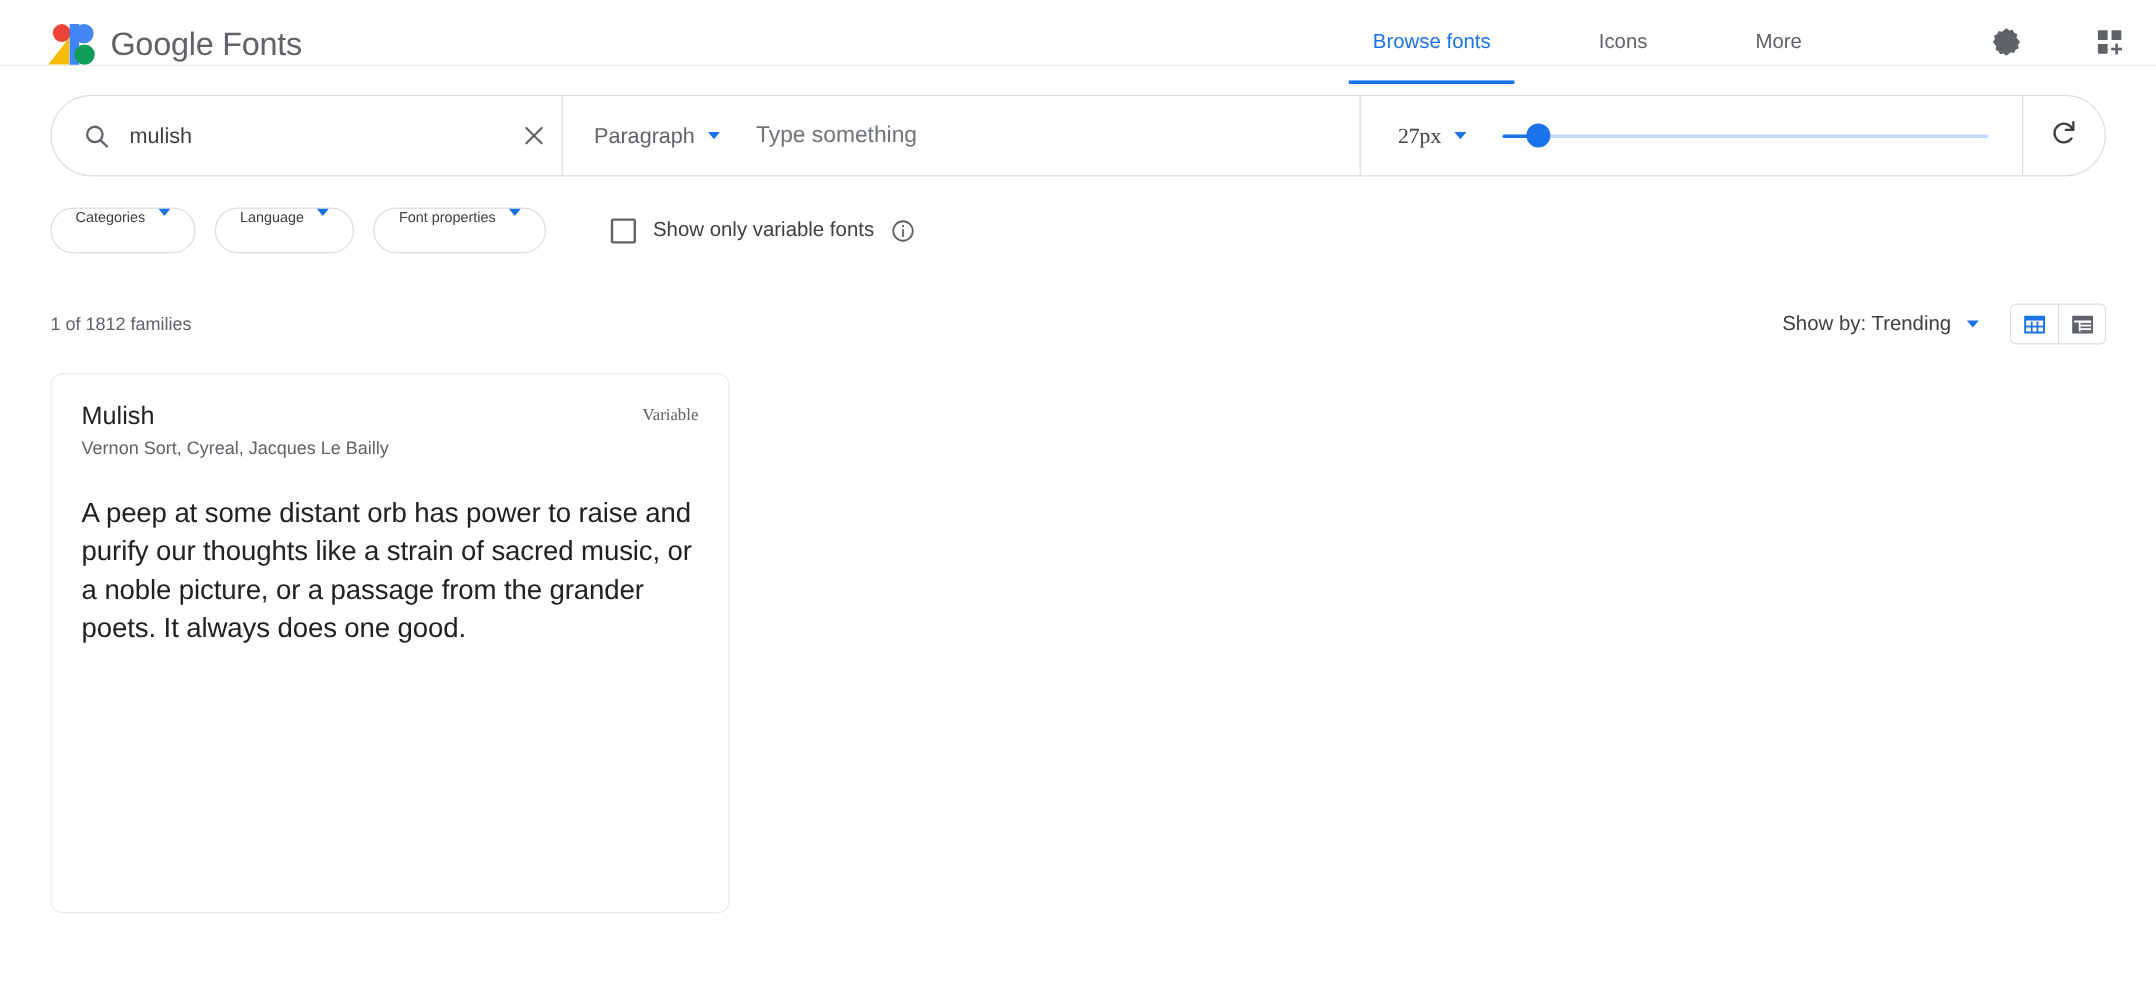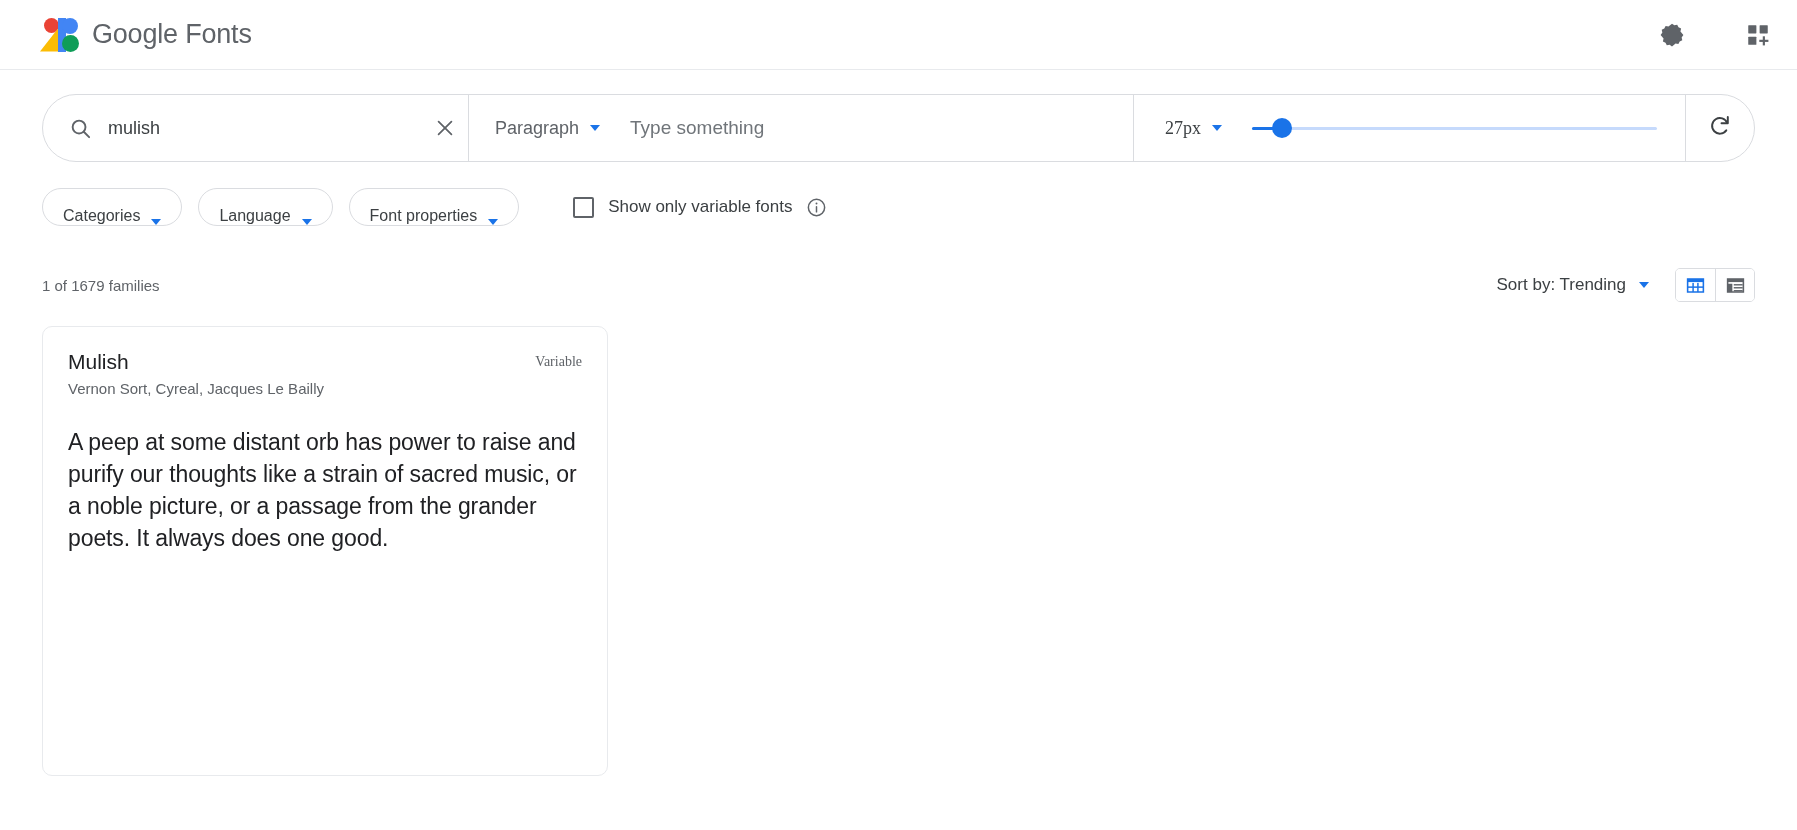--- a/index.html
+++ b/index.html
@@ -14,23 +14,23 @@
   body {
     font-family: "Liberation Sans", sans-serif;
     background: #ffffff;
     color: #3c4043;
     -webkit-font-smoothing: antialiased;
   }
 
   
   .header {
     position: relative;
-    height: 70px;
-    display: flex;
-    align-items: center;
+    height: 55px;
+    display: flex;
+    align-items: flex-end;
     border-bottom: 1px solid #e8eaed;
     background: #fff;
   }
 
   .brand {
     display: flex;
     align-items: center;
     margin-left: 40px;
     gap: 14px;
     cursor: pointer;
@@ -271,24 +271,24 @@
     margin: 26px 42px 0 42px;
     display: flex;
     align-items: center;
     gap: 16px;
   }
   .chip {
     height: 38px;
     border: 1px solid #dadce0;
     border-radius: 19px;
     display: inline-flex;
-    align-items: flex-end;
+    align-items: flex-start;
     gap: 11px;
     padding: 0 20px;
-    font-size: 16px;
+    font-size: 12px;
     color: #3c4043;
     background: #fff;
     cursor: pointer;
     white-space: nowrap;
   }
   .caret-blue {
     width: 0; height: 0;
     border-left: 5.5px solid transparent;
     border-right: 5.5px solid transparent;
     border-top: 6px solid #1a73e8;
@@ -417,20 +417,33 @@
     <div class="logo-mark">
       <div class="logo-red"></div>
       <div class="logo-yellow-tri"></div>
       <div class="logo-bluebar"></div>
       <div class="logo-bluecircle"></div>
       <div class="logo-greencircle"></div>
     </div>
     <div class="brand-text">Google Fonts</div>
   </div>
 
+  <div class="nav">
+    <div class="nav-item active">
+      <span>Browse fonts</span>
+    </div>
+    <div class="nav-gap-1"></div>
+    <div class="nav-item">
+      <span>Icons</span>
+    </div>
+    <div class="nav-gap-2"></div>
+    <div class="nav-item">
+      <span>More</span>
+    </div>
+  </div>
 
   <div class="header-actions">
     <div class="icon-btn">
       <svg width="26" height="26" viewBox="0 0 24 24" fill="currentColor" aria-hidden="true">
         <path d="M12 1.5l2.2 1.6 2.6-.6 1.2 2.4 2.4 1.2-.6 2.6L22.5 12l-1.6 2.2.6 2.6-2.4 1.2-1.2 2.4-2.6-.6L12 22.5l-2.2-1.6-2.6.6-1.2-2.4-2.4-1.2.6-2.6L1.5 12l1.6-2.2-.6-2.6L4.9 6l1.2-2.4 2.6.6L12 1.5zm0 4.3a6.2 6.2 0 000 12.4 6.2 6.2 0 010-12.4z"></path>
       </svg>
     </div>
     <div class="icon-btn">
       <svg width="26" height="26" viewBox="0 0 24 24" fill="currentColor" aria-hidden="true">
         <rect x="3" y="3" width="7.5" height="7.5" rx="0.5"></rect>
@@ -512,24 +525,24 @@
       <svg width="21" height="21" viewBox="0 0 24 24" fill="none" stroke="currentColor" stroke-width="1.7">
         <circle cx="12" cy="12" r="9.3"></circle>
         <line x1="12" y1="11" x2="12" y2="17" stroke-linecap="round"></line>
         <circle cx="12" cy="7.4" r="1.1" fill="currentColor" stroke="none"></circle>
       </svg>
     </span>
   </div>
 </div>
 
 <div class="resultsbar">
-  <div class="results-count">1 of 1679 families</div>
+  <div class="results-count">1 of 1812 families</div>
   <div class="results-right">
     <div class="sort-select">
-      <span>Sort by: Trending</span>
+      <span>Show by: Trending</span>
       <span class="caret-blue"></span>
     </div>
     <div class="viewtoggle">
       <button class="viewtoggle-btn active">
         <svg width="21" height="21" viewBox="0 0 24 24" fill="currentColor">
           <path d="M3 4.5h18v15H3z" fill="none" stroke="currentColor" stroke-width="1.8"></path>
           <rect x="3" y="4.5" width="18" height="3.6"></rect>
           <rect x="8.4" y="9" width="1.7" height="10.5"></rect>
           <rect x="13.9" y="9" width="1.7" height="10.5"></rect>
           <rect x="3" y="13" width="18" height="1.7"></rect>

